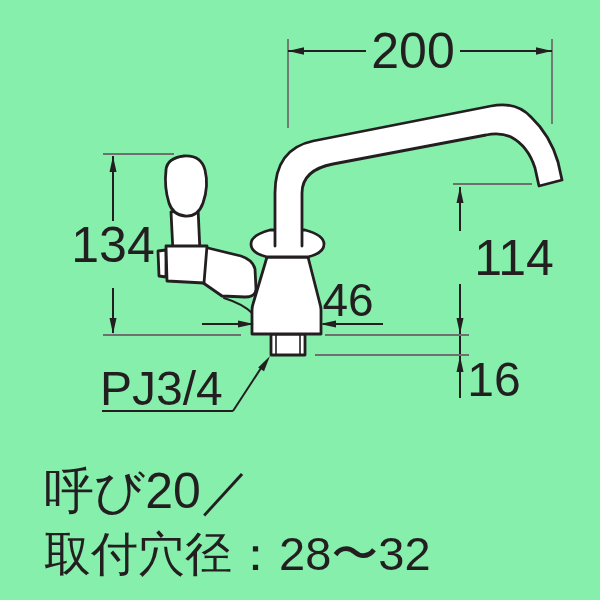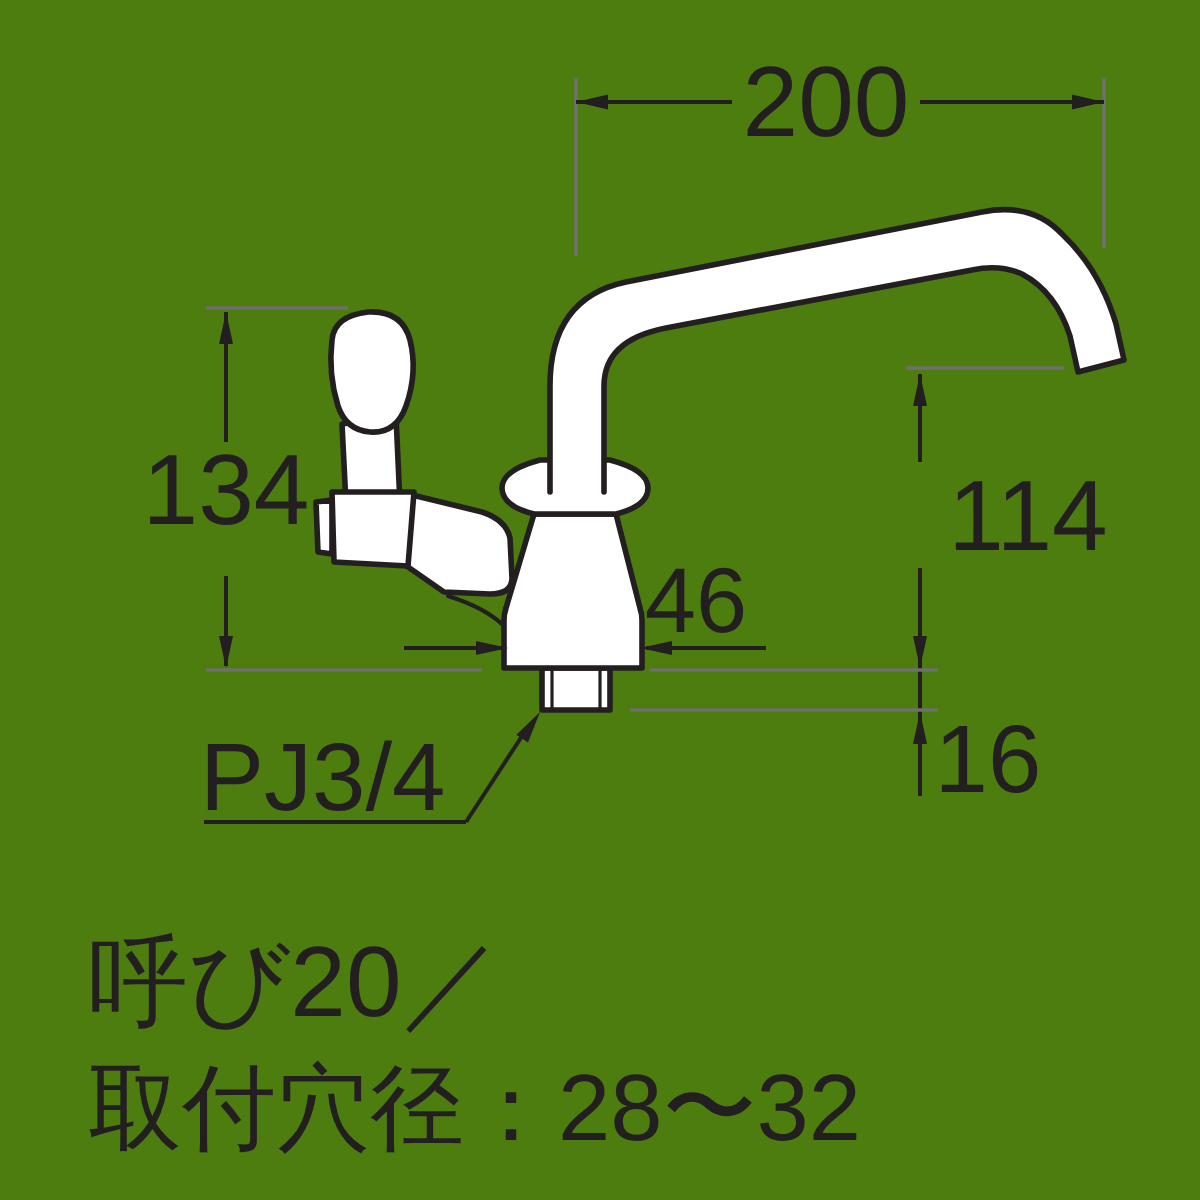--- a/index.html
+++ b/index.html
@@ -8,21 +8,21 @@
     width: 600px;
     height: 600px;
     background: #ffffff;
     font-family: "Liberation Sans", "DejaVu Sans", sans-serif;
     overflow: hidden;
   }
   .drawing-wrap {
     position: relative;
     width: 600px;
     height: 600px;
-    background: #4d7c0f;
+    background: #86efac;
   }
   svg { display: block; }
   .outline { fill: #ffffff; stroke: #231f20; stroke-width: 2.8; stroke-linejoin: round; stroke-linecap: round; }
   .outline-thin { fill: none; stroke: #231f20; stroke-width: 2; stroke-linecap: round; }
   .dimline { stroke: #231f20; stroke-width: 2; fill: none; }
   .extline { stroke: #6f6f6f; stroke-width: 1.8; fill: none; }
   .arrow { fill: #231f20; stroke: none; }
   .dimtext { fill: #231f20; }
 </style>
 </head>

